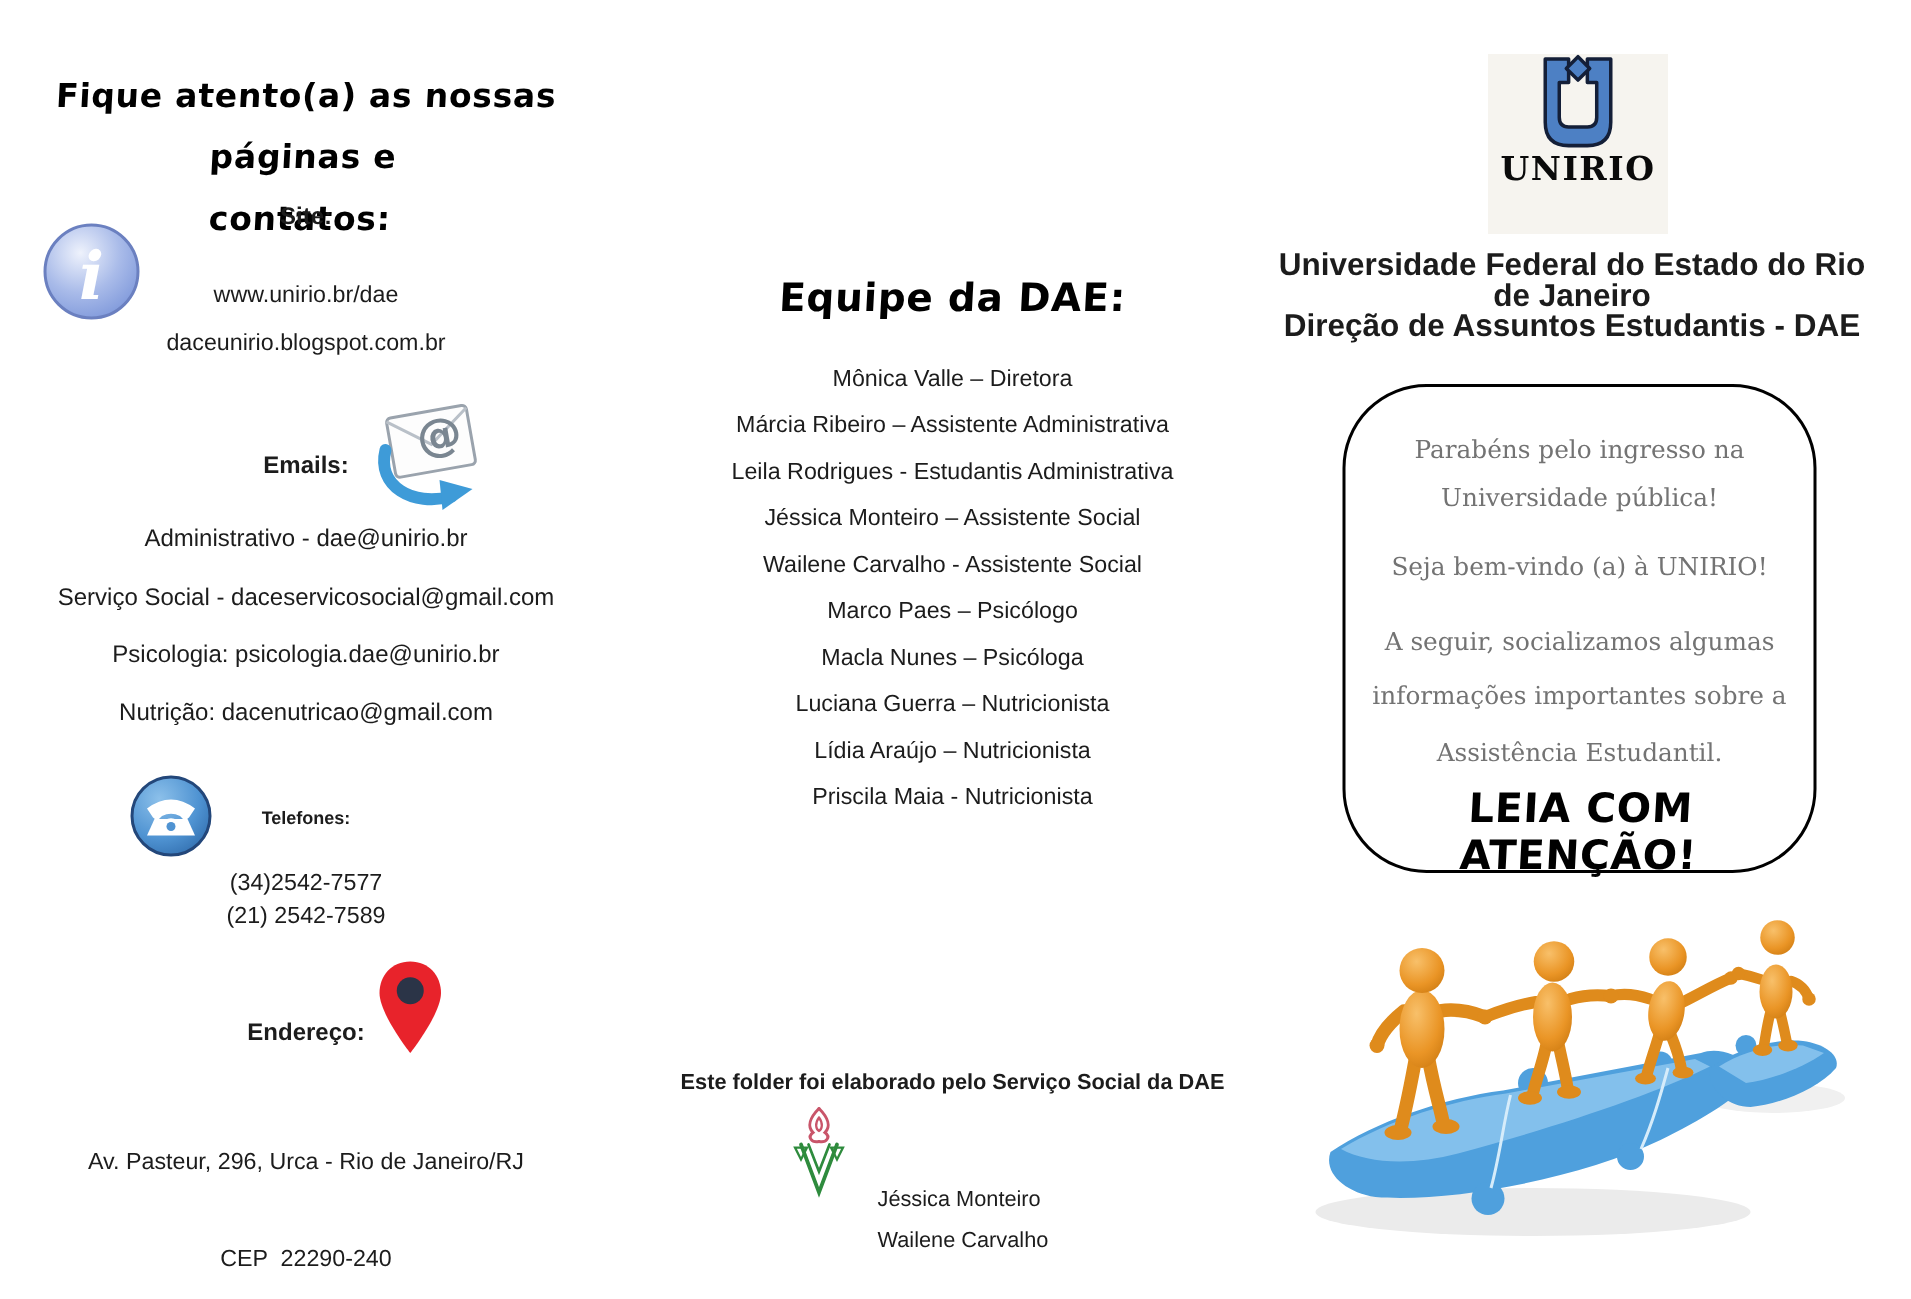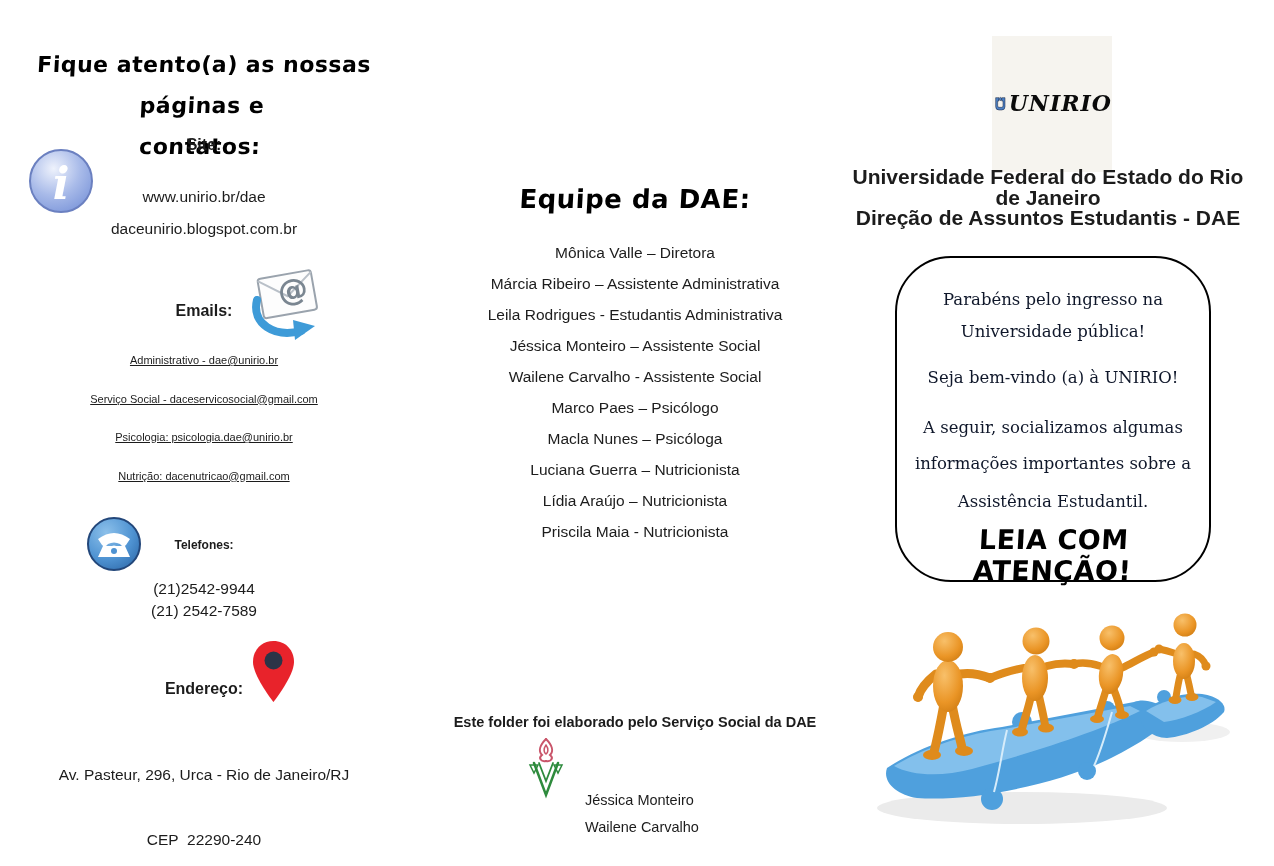--- a/index.html
+++ b/index.html
@@ -12,43 +12,43 @@
   .serif{font-family:"DejaVu Serif",serif;}
   .prewrap{white-space:pre-wrap;}
 
   
   .lc-head{left:2px;top:44px;width:400px;font-size:22px;line-height:41px;color:#000;}
   .lc-site-label{left:8px;top:136px;width:392px;font-size:16px;}
   .lc-site-lines{left:8px;top:181px;width:392px;font-size:15.5px;line-height:32px;}
   .lc-info-icon{left:28px;top:147px;}
   .lc-emails-label{left:8px;top:302px;width:392px;font-size:16px;}
   .lc-email-icon{left:247px;top:264px;}
-  .lc-email-lines{left:8px;top:341px;width:392px;font-size:11px;line-height:38.5px;text-decoration:underline;}
+  .lc-email-lines{left:8px;top:341px;width:392px;font-size:16px;line-height:38.5px;}
   .lc-phone-icon{left:86px;top:516px;}
   .lc-phones-label{left:8px;top:538px;width:392px;font-size:12px;}
   .lc-phone-lines{left:8px;top:578px;width:392px;font-size:15.5px;line-height:21.5px;}
   .lc-pin-icon{left:250px;top:639px;}
   .lc-address-label{left:8px;top:680px;width:392px;font-size:16px;}
   .lc-address-lines{left:8px;top:721px;width:392px;font-size:15.5px;line-height:21.5px;}
 
   
   .mc-head{left:450px;top:184px;width:370px;font-size:26px;color:#000;}
   .mc-team{left:450px;top:237px;width:370px;font-size:15.5px;line-height:31px;}
   .mc-credit{left:450px;top:714px;width:370px;font-size:14.5px;}
   .mc-sw-icon{left:527px;top:735px;}
   .mc-authors{left:585px;top:747px;width:160px;font-size:14.5px;line-height:26.5px;text-align:left;margin-top:40px;}
 
   
-  .rc-logo-box{left:992px;top:36px;width:120px;height:136px;background:#f6f4ef;
-               display:flex;flex-direction:row;align-items:center;justify-content:flex-start;font-style:italic;}
+  .rc-logo-box{left:992px;top:36px;width:120px;height:120px;background:#f6f4ef;
+               display:flex;flex-direction:column;align-items:center;justify-content:flex-start;}
   .rc-logo-caption{font-family:"DejaVu Serif",serif;font-weight:700;font-size:22px;color:#0a0a0a;
                    letter-spacing:1px;margin-top:-2px;}
   .rc-univ{left:838px;top:167px;width:420px;font-size:21px;line-height:20.5px;}
   .rc-box{left:895px;top:256px;width:312px;height:322px;border:2px solid #000;border-radius:56px;}
-  .wl{position:absolute;left:0;width:100%;text-align:center;font-size:16.5px;color:#0f172a;}
+  .wl{position:absolute;left:0;width:100%;text-align:center;font-size:16.5px;color:#737373;}
   .wl1{top:32px;} .wl2{top:64px;} .wl3{top:110px;} .wl4{top:160px;} .wl5{top:196px;} .wl6{top:234px;}
   .wl-warning{position:absolute;left:0;top:266px;width:100%;text-align:center;font-size:27px;color:#000;}
   .rc-art{left:872px;top:590px;}
 </style>
 </head>
 <body>
 
 <div id="page">
 
   <div class="abs lc-head hand center">
@@ -110,21 +110,21 @@
         <path d="M12,23 Q28,11 44,23 L40,29 Q37,32 34,28 Q28,25 22,28 Q19,32 16,29 Z"></path>
         <path d="M17,30 L39,30 L44,41 L12,41 Z"></path>
       </g>
       <circle cx="28" cy="35" r="5.5" fill="#ffffff"></circle>
       <circle cx="28" cy="35" r="3" fill="#4f93d2"></circle>
     </svg>
   </div>
 
   <div class="abs lc-phones-label center bold">Telefones:</div>
   <div class="abs lc-phone-lines center">
-    <div>(21)2542-9944</div>
+    <div>(34)2542-7577</div>
     <div>(21) 2542-7589</div>
   </div>
 
   <div class="abs lc-pin-icon">
     <svg width="47" height="66" viewBox="0 0 47 66">
       <path d="M23.5,2 C11,2 3,11.5 3,23 C3,37 23.5,63 23.5,63 C23.5,63 44,37 44,23 C44,11.5 36,2 23.5,2 Z" fill="#e8232b"></path>
       <circle cx="23.5" cy="21.5" r="9" fill="#2b3447"></circle>
     </svg>
   </div>
 

